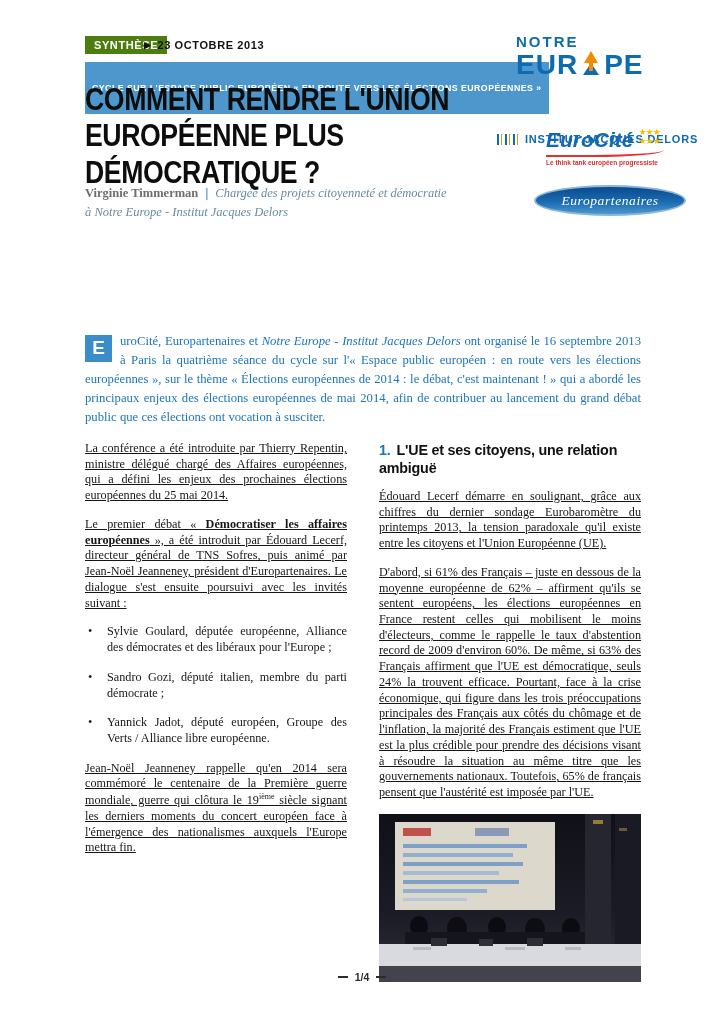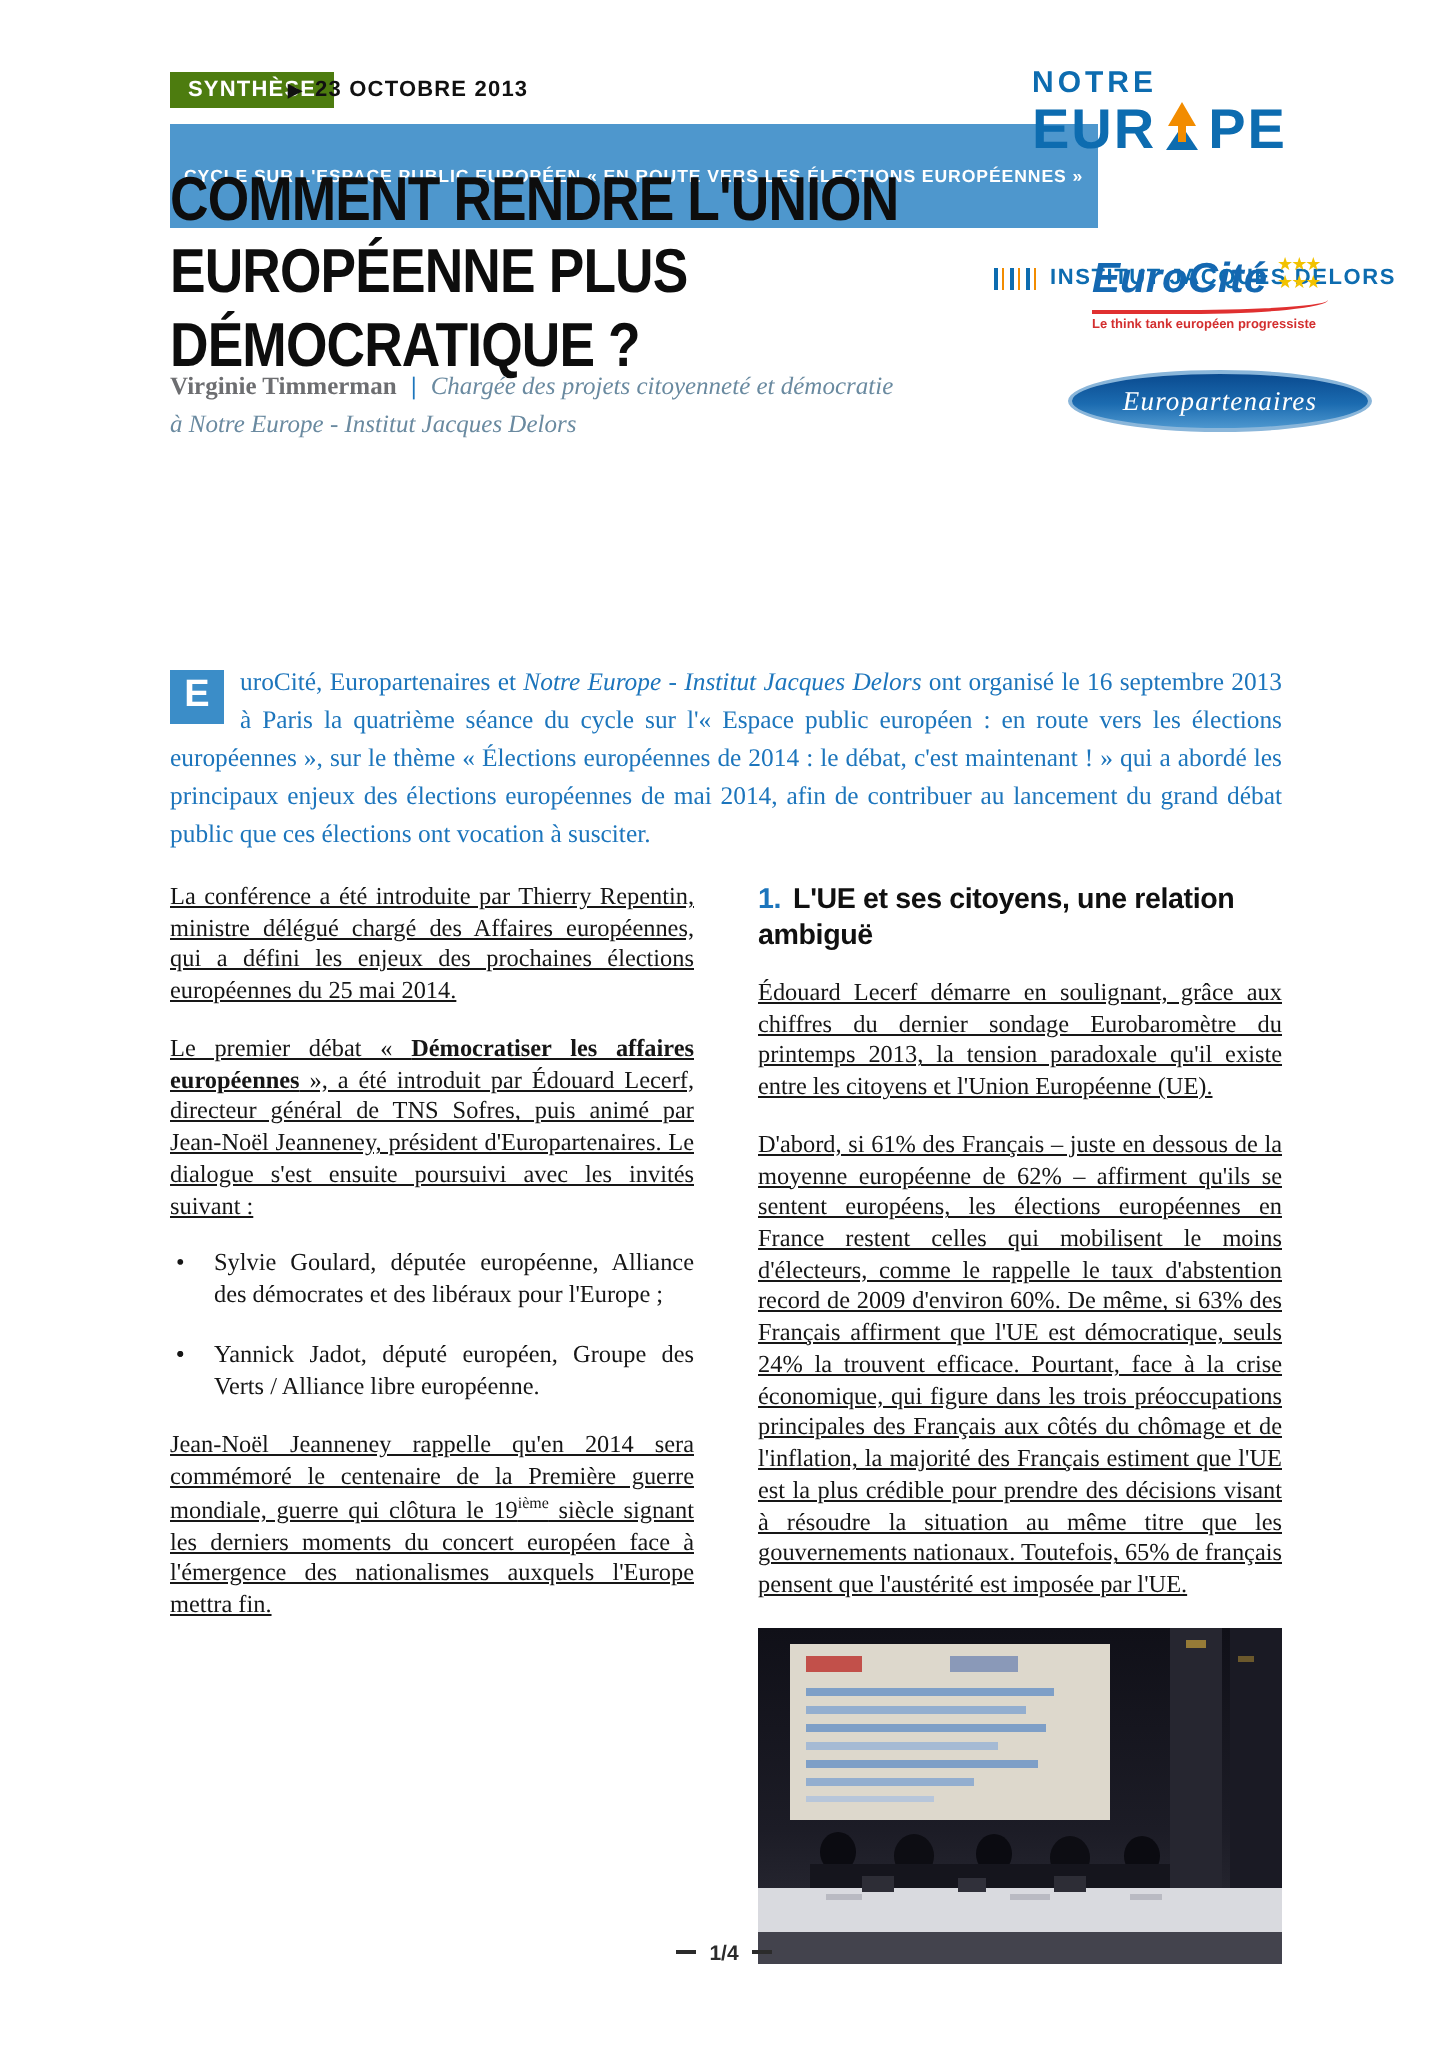--- a/index.html
+++ b/index.html
@@ -164,21 +164,21 @@
     <span>uroCité, Europartenaires et </span><span class="it">Notre Europe - Institut Jacques Delors</span><span> ont organisé le 16 septembre 2013 à Paris la quatrième séance du cycle sur l'« Espace public européen : en route vers les élections européennes », sur le thème « Élections européennes de 2014 : le débat, c'est maintenant ! » qui a abordé les principaux enjeux des élections européennes de mai 2014, afin de contribuer au lancement du grand débat public que ces élections ont vocation à susciter.</span>
   </div>
 
   <div class="columns">
 
     <div class="col">
       <p>La conférence a été introduite par Thierry Repentin, ministre délégué chargé des Affaires européennes, qui a défini les enjeux des prochaines élections européennes du 25 mai 2014.</p>
       <p><span>Le premier débat « </span><span class="b">Démocratiser les affaires européennes</span><span> », a été introduit par Édouard Lecerf, directeur général de TNS Sofres, puis animé par Jean-Noël Jeanneney, président d'Europartenaires. Le dialogue s'est ensuite poursuivi avec les invités suivant :</span></p>
       <ul class="bullets">
         <li><span class="bullet-dot">•</span><span>Sylvie Goulard, députée européenne, Alliance des démocrates et des libéraux pour l'Europe ;</span></li>
-        <li><span class="bullet-dot">•</span></li>
+        <li><span class="bullet-dot">•</span><span>Sandro Gozi, député italien, membre du parti démocrate ;</span></li>
         <li><span class="bullet-dot">•</span><span>Yannick Jadot, député européen, Groupe des Verts / Alliance libre européenne.</span></li>
       </ul>
       <p><span>Jean-Noël Jeanneney rappelle qu'en 2014 sera commémoré le centenaire de la Première guerre mondiale, guerre qui clôtura le 19</span><sup>ième</sup><span> siècle signant les derniers moments du concert européen face à l'émergence des nationalismes auxquels l'Europe mettra fin.</span></p>
     </div>
 
     <div class="col">
       <div class="section-h">
         <span class="section-num">1.</span><span>L'UE et ses citoyens, une relation ambiguë</span>
       </div>
       <p>Édouard Lecerf démarre en soulignant, grâce aux chiffres du dernier sondage Eurobaromètre du printemps 2013, la tension paradoxale qu'il existe entre les citoyens et l'Union Européenne (UE).</p>

